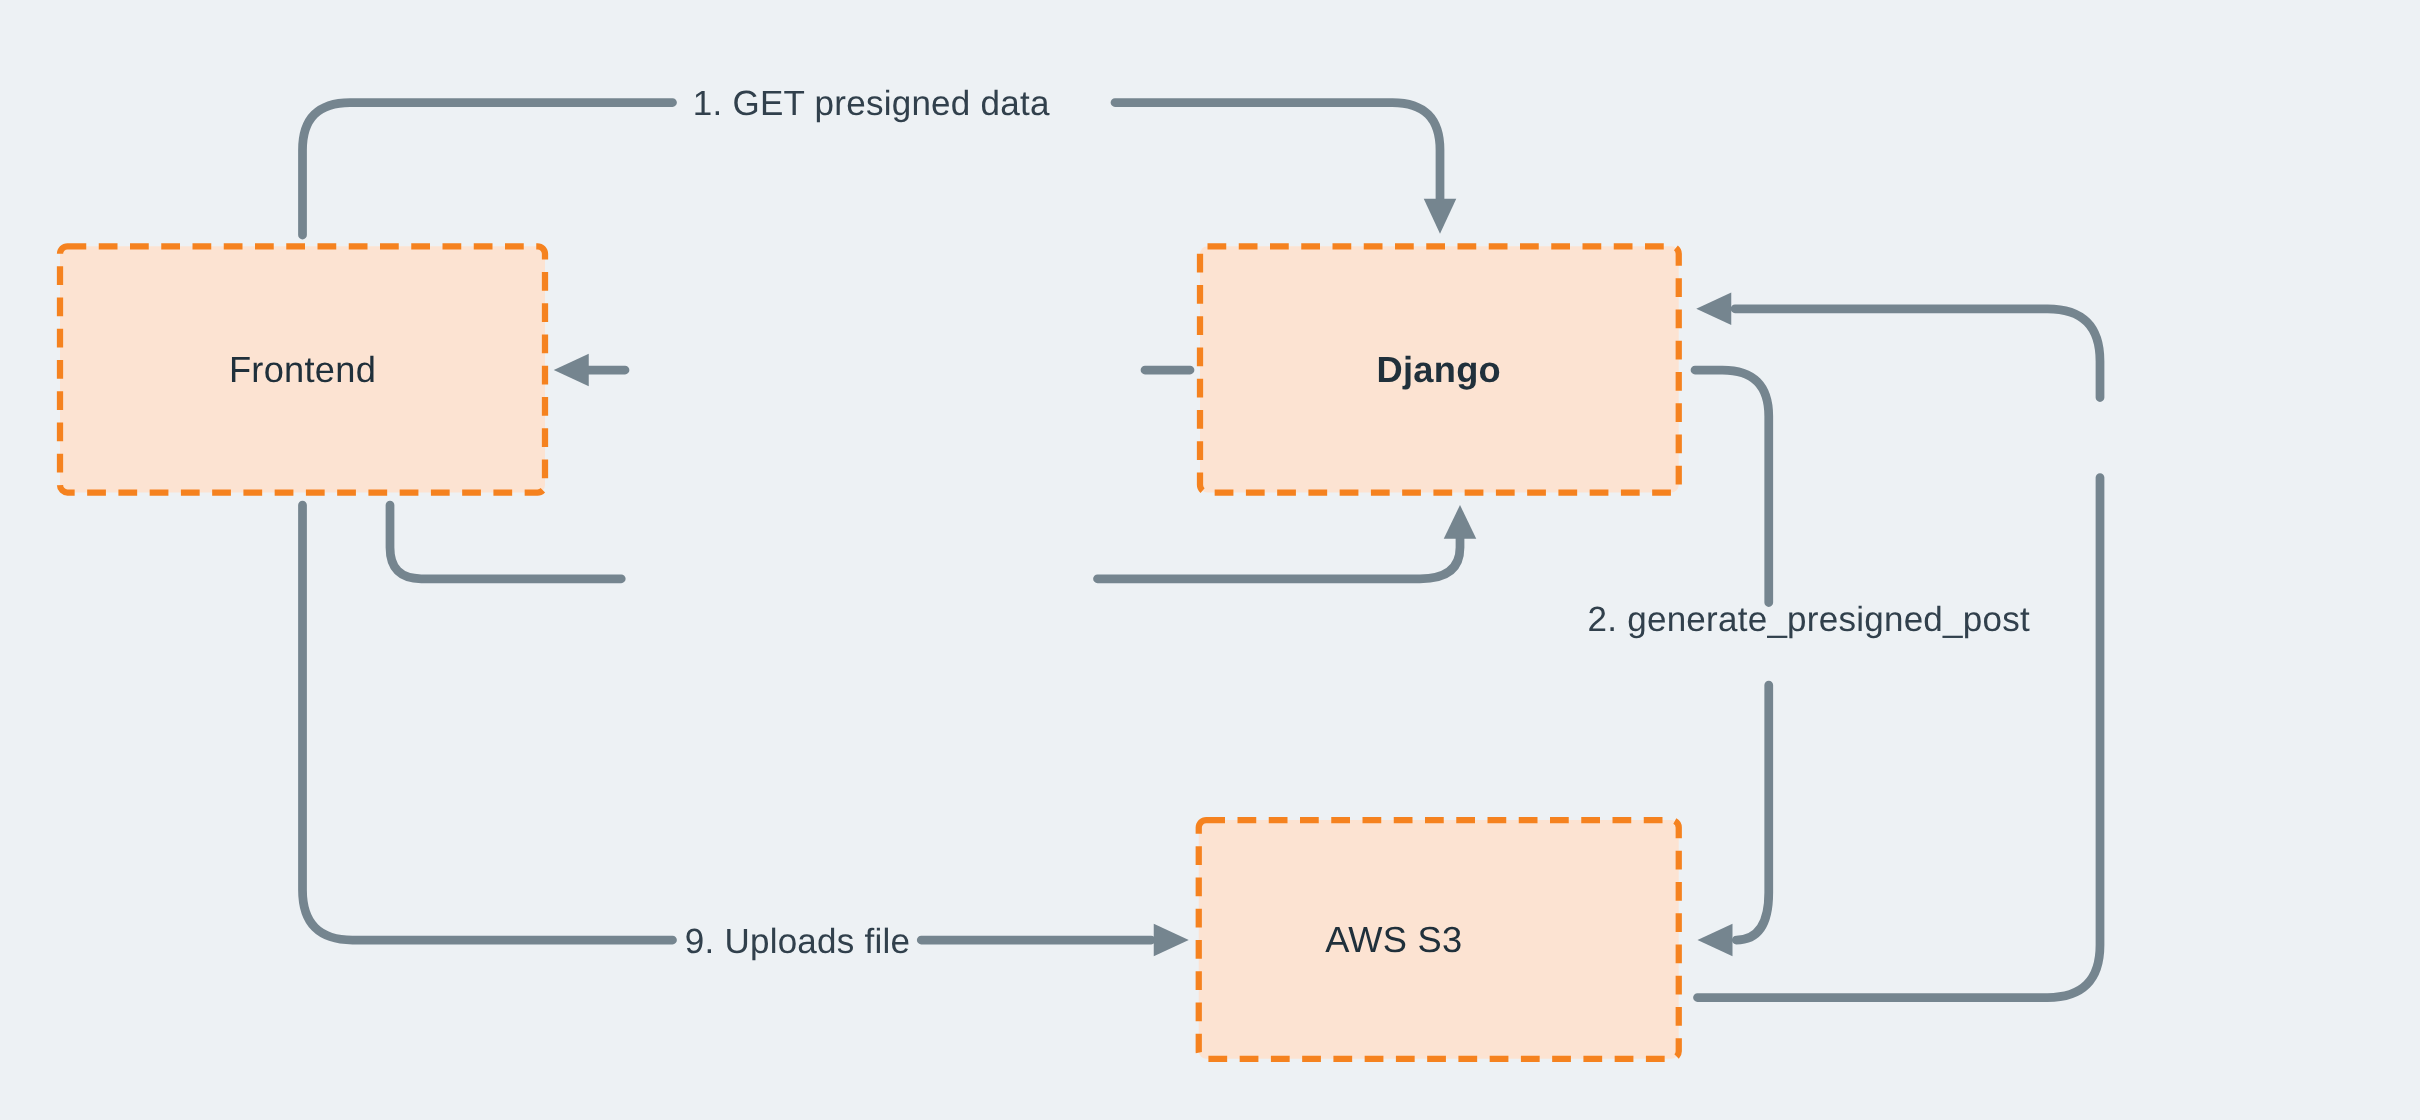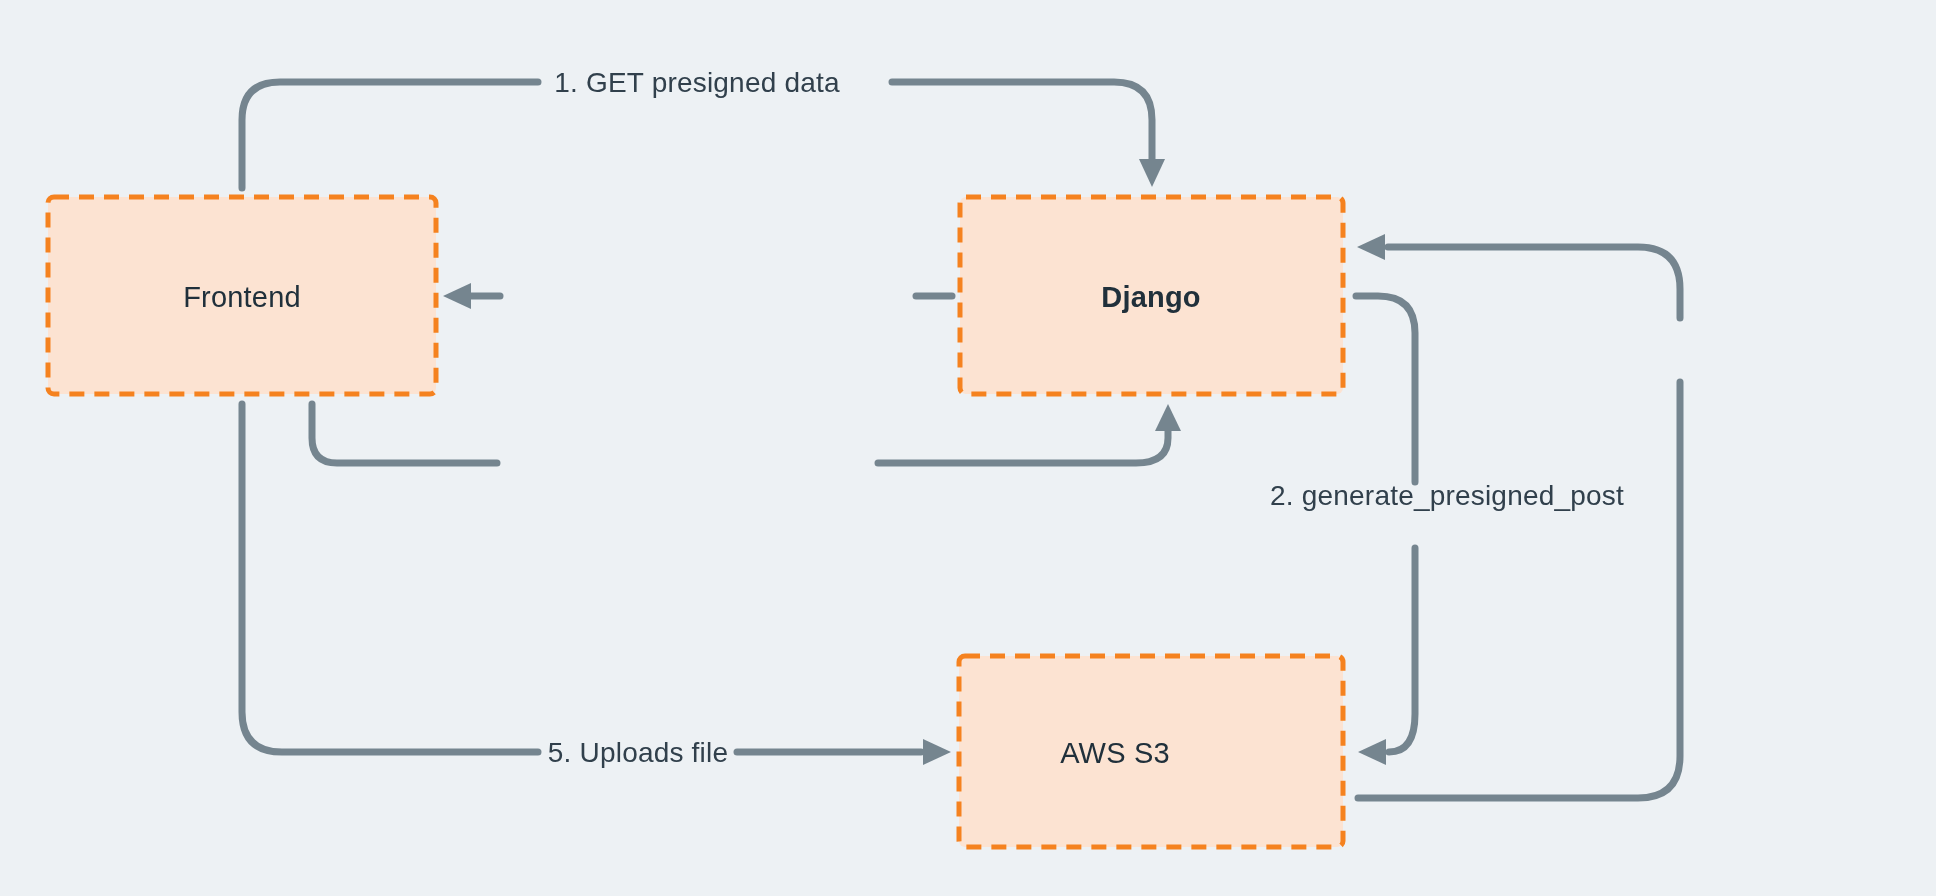--- a/index.html
+++ b/index.html
@@ -81,15 +81,15 @@
       <rect x="959" y="656" width="384" height="191" rx="6"></rect>
     </g>
   </svg>
 
   <div class="node-label" style="left:242px; top:297px;">Frontend</div>
   <div class="node-label" style="left:1151px; top:297px;font-weight:bold;">Django</div>
   <div class="node-label" style="left:1115px; top:753px;">AWS S3</div>
 
   <div class="edge-label" style="left:697px; top:83px;">1. GET presigned data</div>
   <div class="edge-label" style="left:1415px; top:496px;margin-left:32px;">2. generate_presigned_post</div>
-  <div class="edge-label" style="left:638px; top:753px;">5. Uploads file</div>
+  <div class="edge-label" style="left:638px; top:753px;">9. Uploads file</div>
 
 </div>
 
 </body></html>

